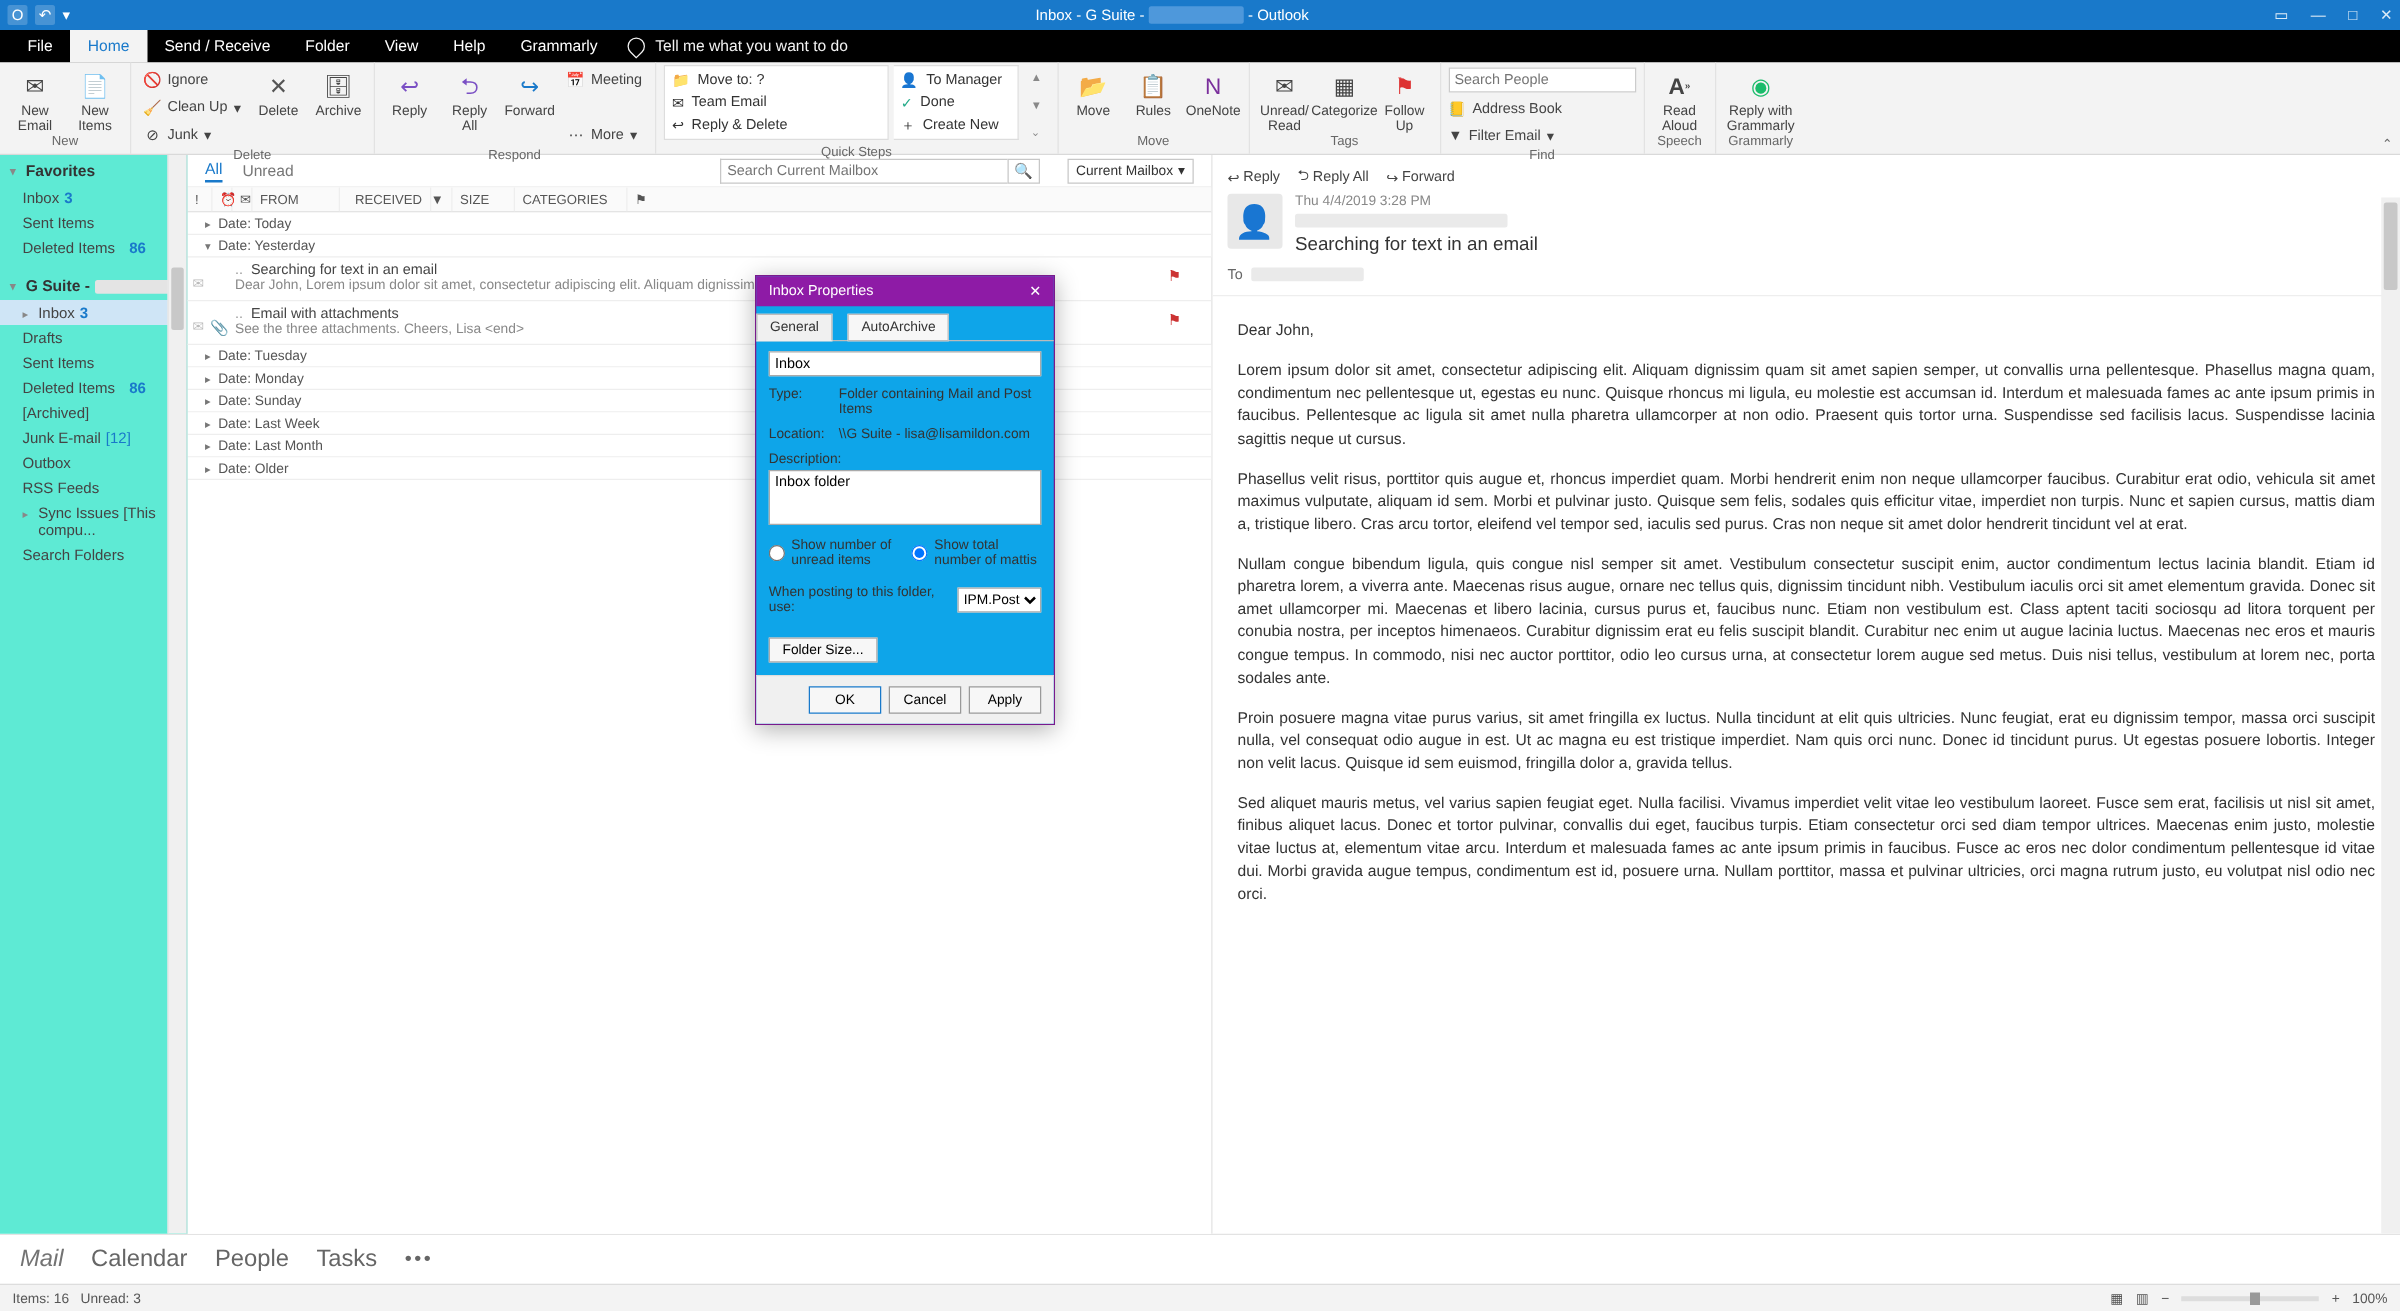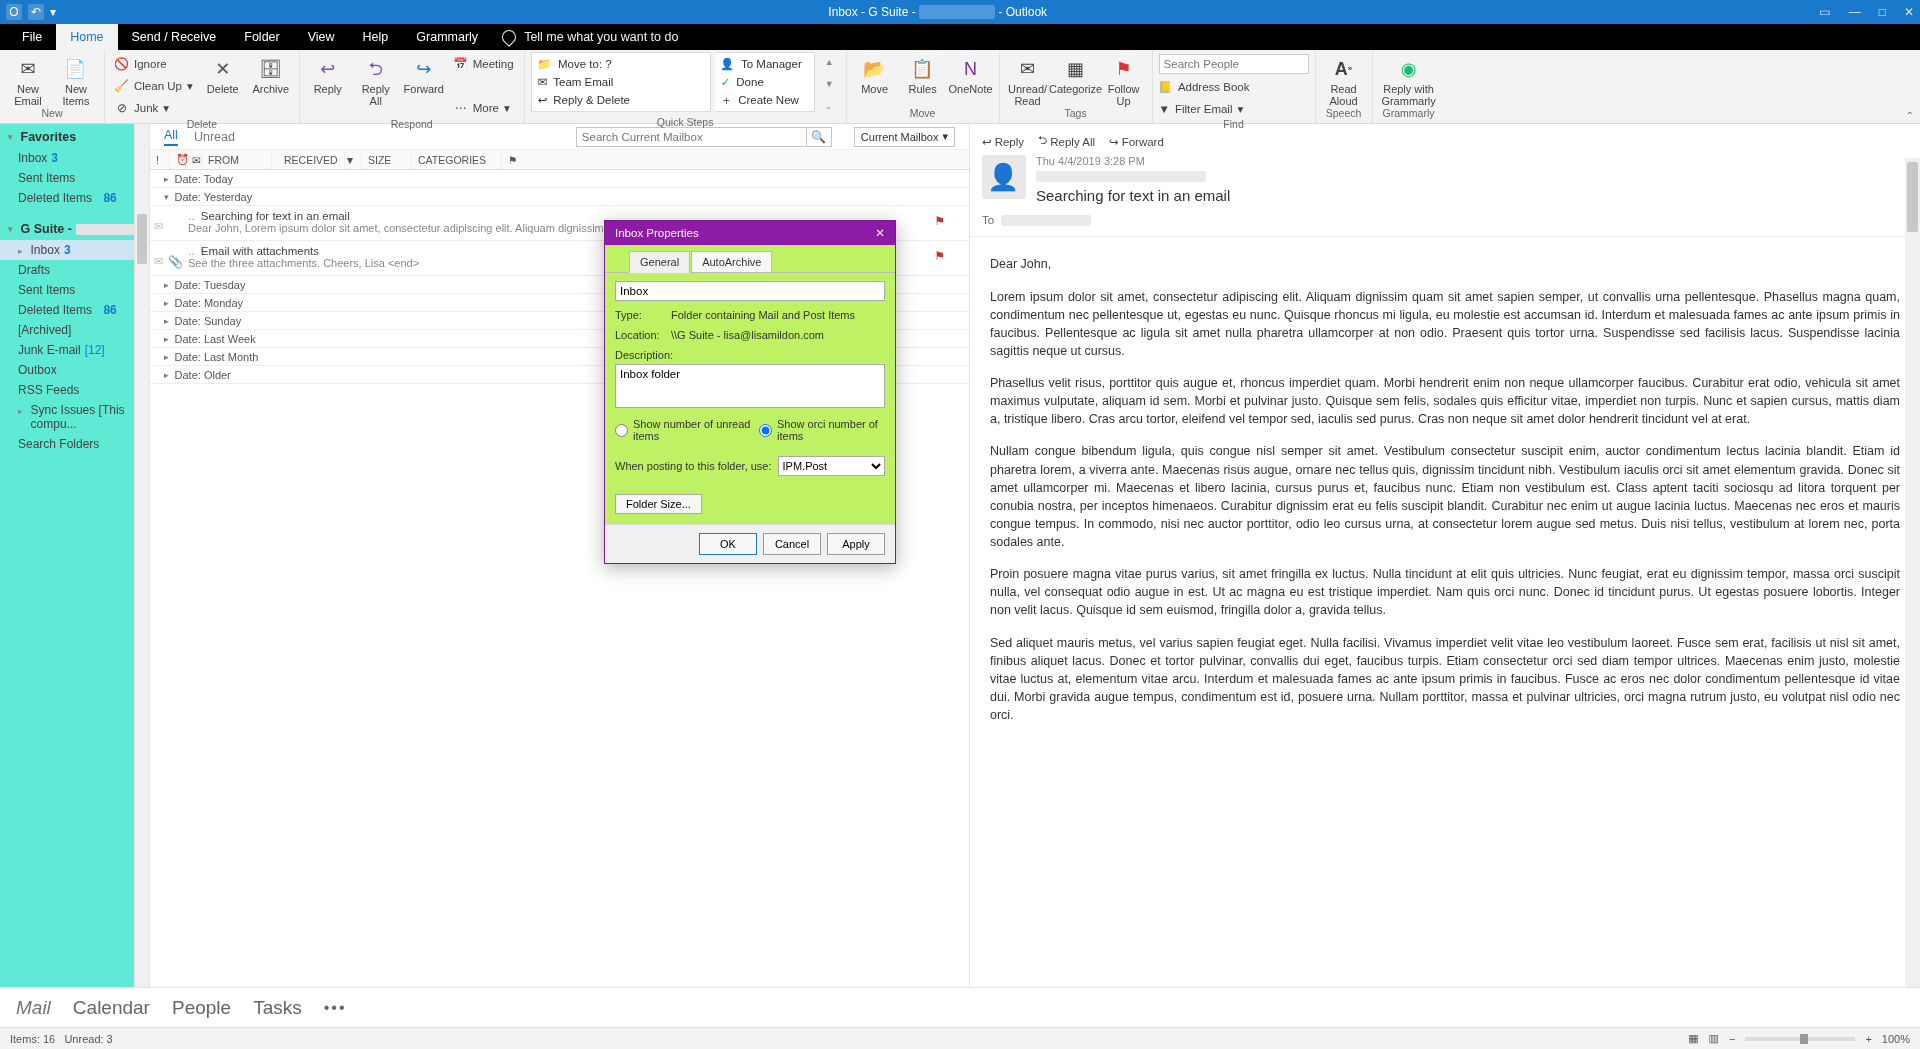--- a/index.html
+++ b/index.html
@@ -89,24 +89,24 @@
 .navbar span.cur { color:#737373;font-style:italic; }
 .navbar .dots { font-size:16px; letter-spacing:2px; }
 
 
 .status { height:22px; background:#f3f3f3; border-top:1px solid #ddd; display:flex; align-items:center; padding:0 10px; font-size:11px; color:#555; }
 .status .sright { margin-left:auto; display:flex; align-items:center; gap:10px; }
 .status .zoom { width:110px; height:4px; background:#ddd; position:relative; }
 .status .zoom .zthumb { position:absolute; left:50%; top:-3px; width:8px; height:10px; background:#999; }
 
 
-.dialog { position:absolute; left:604px; top:220px; width:292px; background:#bef264; border:1px solid #7a1a8c; box-shadow:0 4px 18px rgba(0,0,0,.3); font-size:11.5px; }
+.dialog { position:absolute; left:604px; top:220px; width:240px; background:#0ea5e9; border:1px solid #7a1a8c; box-shadow:0 4px 18px rgba(0,0,0,.3); font-size:11.5px; }
 .dialog .dtitle { height:24px; background:#8e1ba6; color:#fff; display:flex; align-items:center; padding:0 10px; }
 .dialog .dtitle .dx { margin-left:auto; cursor:default; }
-.dialog .dtabs { display:flex; padding:6px 8px 0 24px; gap:1px; }
+.dialog .dtabs { display:flex; padding:6px 8px 0 0; gap:12px; }
 .dialog .dtabs .dt { padding:4px 10px; border:1px solid #bbb; background:#f7f7f7; font-size:11px; cursor:default; }
 .dialog .dtabs .dt.active { background:#f0f0f0; border-bottom-color:#f0f0f0; position:relative; z-index:1; }
 .dialog .dbody { padding:8px 10px 10px 10px; border-top:1px solid #bbb; margin-top:-1px; }
 .dialog .dbody input[type=text] { width:100%; height:20px; border:1px solid #aaa; padding:0 4px; font-size:11.5px; background:#fff; }
 .dialog .drow { display:flex; margin-top:8px; font-size:11px; }
 .dialog .drow .dl { width:56px; color:#333; }
 .dialog .drow .dv { flex:1; color:#333; }
 .dialog textarea { width:100%; height:44px; border:1px solid #aaa; resize:none; padding:3px 4px; font-size:11.5px; background:#fff; font-family:inherit; }
 .dialog .dradio { margin-top:10px; font-size:11px; display:flex; flex-direction:row; gap:4px; }
 .dialog .dradio label { display:flex; align-items:center; gap:5px; cursor:default; }
@@ -522,21 +522,21 @@
       <span>Description:</span>
       <textarea style="">Inbox folder</textarea>
     </div>
     <div class="dradio">
       <label>
           <input type="radio" name="sh" style="">
           <span>Show number of unread items</span>
         </label>
       <label>
           <input type="radio" name="sh" checked="" style="">
-          <span>Show orci number of items</span>
+          <span>Show total number of mattis</span>
         </label>
     </div>
     <div class="dpost">
       <span>When posting to this folder, use:</span>
       <select><option>IPM.Post</option></select>
     </div>
     <div class="dfsize">
       <button>Folder Size...</button>
     </div>
   </div>

